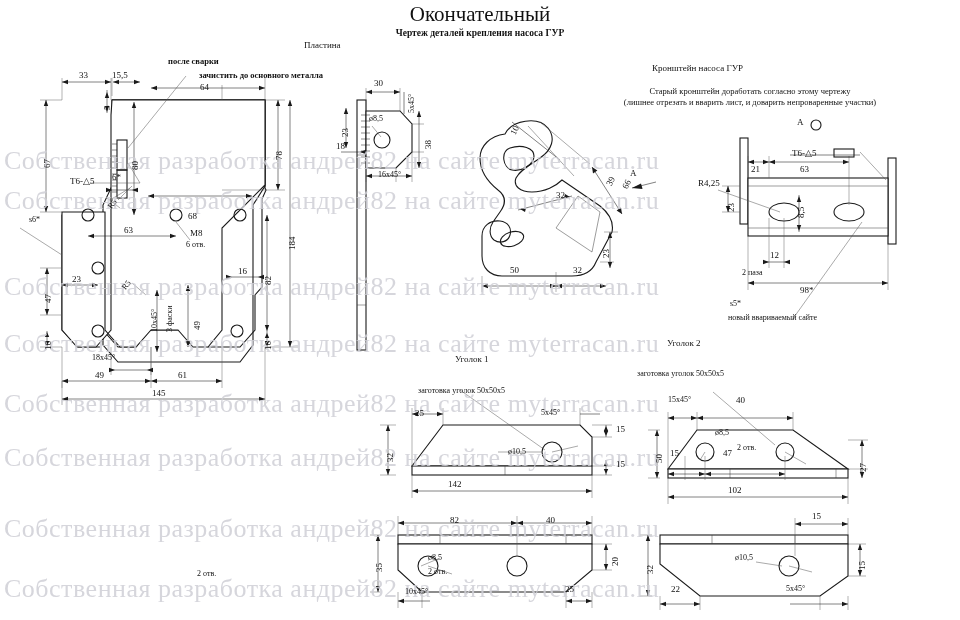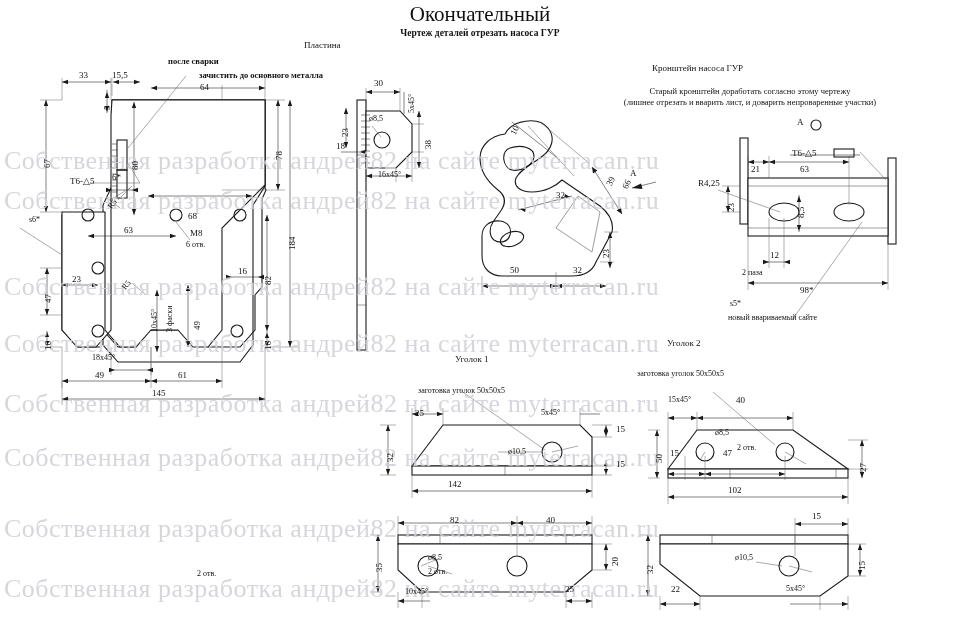--- a/index.html
+++ b/index.html
@@ -605,21 +605,21 @@
       </g>
       <g class="lead">
           <line x1="782" y1="566" x2="756" y2="562"></line>
           <line x1="789" y1="566" x2="812" y2="572"></line>
         </g>
     </g>
 
   </svg>
 
   <div class="t title ctrtxt" style="left:0;top:2px;width:960px;">Окончательный</div>
-  <div class="t subtitle ctrtxt" style="left:0;top:28px;width:960px;">Чертеж деталей отрезать насоса ГУР</div>
+  <div class="t subtitle ctrtxt" style="left:0;top:28px;width:960px;">Чертеж деталей крепления насоса ГУР</div>
 
   <div class="t part" style="left:304px;top:40px;">Пластина</div>
   <div class="t part" style="left:652px;top:63px;">Кронштейн насоса ГУР</div>
   <div class="t part" style="left:455px;top:354px;">Уголок 1</div>
   <div class="t part" style="left:667px;top:338px;">Уголок 2</div>
   <div class="t numS" style="left:418px;top:386px;border-top:0;">заготовка уголок 50х50х5</div>
   <div class="t numS" style="left:637px;top:369px;">заготовка уголок 50х50х5</div>
 
   <div class="t note" style="left:168px;top:56px;">после сварки</div>
   <div class="t note" style="left:168px;top:70px;margin-left:31px;">зачистить до основного металла</div>

